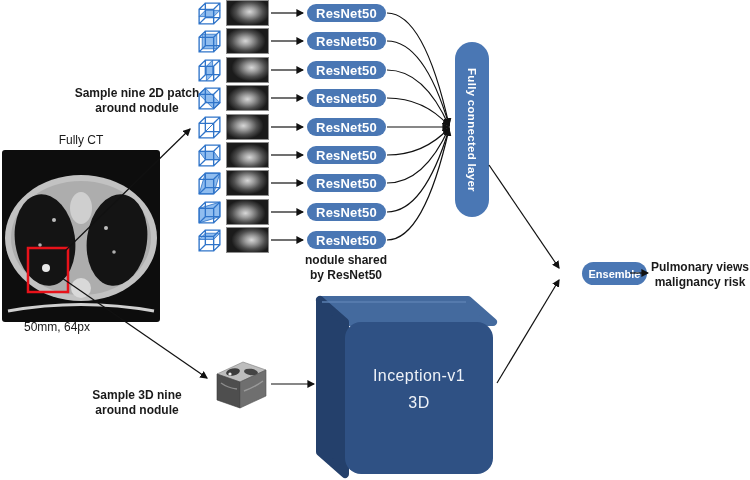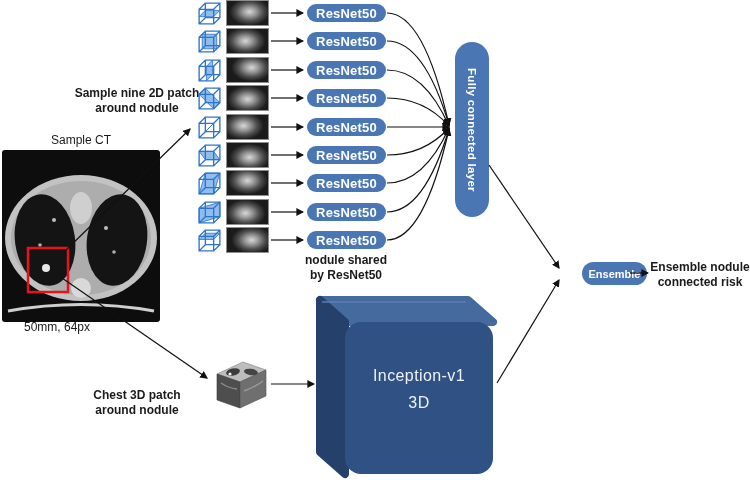--- a/index.html
+++ b/index.html
@@ -52,31 +52,31 @@
     <ellipse cx="79" cy="58" rx="11" ry="16" fill="#cfcfcf"></ellipse>
     <circle cx="52" cy="70" r="2" fill="#bdbdbd"></circle>
     <circle cx="104" cy="78" r="2" fill="#bdbdbd"></circle>
     <circle cx="112" cy="102" r="1.8" fill="#b0b0b0"></circle>
     <circle cx="38" cy="95" r="1.8" fill="#b0b0b0"></circle>
     <path d="M6,161 Q79,148 152,161" stroke="#cfcfcf" stroke-width="3" fill="none"></path>
     <circle cx="44" cy="118" r="4" fill="#e8e8e8"></circle>
     <rect x="26" y="98" width="40" height="44" fill="none" stroke="var(--highlight-red,#e8121a)" stroke-width="2.5"></rect>
   </svg>
 
-  <div class="abs lbl normal" style="left:2px; top:133px; width:158px;">Sample CT</div>
+  <div class="abs lbl normal" style="left:2px; top:133px; width:158px;">Fully CT</div>
 
   <div class="abs lbl normal" style="left:24px; top:320px; width:110px; text-align:left;">50mm, 64px</div>
 
   <div class="abs lbl" style="left:68px; top:86px; width:138px;">
     <div>Sample nine 2D patch</div>
     <div>around nodule</div>
   </div>
 
   <div class="abs lbl" style="left:72px; top:388px; width:130px;">
-    <div>Chest 3D patch</div>
+    <div>Sample 3D nine</div>
     <div>around nodule</div>
   </div>
 
   <svg class="view-icon" style="top:0px;" viewBox="0 0 26 26">
     <polygon class="cube-plane" points="3,16 17,16 23,10 9,10"></polygon>
     <path class="cube-edges" d="M3,9 H17 V23 H3 Z M9,3 H23 V17 H9 Z M3,9 L9,3 M17,9 L23,3 M17,23 L23,17 M3,23 L9,17"></path>
   </svg>
   <div class="patch" style="top:0px; --gx:55%; --gy:45%;"></div>
 
   <svg class="view-icon" style="top:28px;" viewBox="0 0 26 26">
@@ -162,22 +162,22 @@
     <path d="M22,12 L166,12" stroke="#5d82b3" stroke-width="2" fill="none" opacity="0.7"></path>
   </svg>
   <div class="inception-text">
     <div>Inception-v1</div>
     <div>3D</div>
   </div>
 
   <div class="ensemble">Ensemble</div>
 
   <div class="abs lbl" style="left:650px; top:260px; width:100px;">
-    <div>Ensemble nodule</div>
-    <div>connected risk</div>
+    <div>Pulmonary views</div>
+    <div>malignancy risk</div>
   </div>
 
   <svg class="overlay" width="750" height="480" viewBox="0 0 750 480">
     <defs>
       <marker id="ah" viewBox="0 0 10 10" refX="8.5" refY="5" markerWidth="6.5" markerHeight="6.5" orient="auto-start-reverse">
         <path d="M0,0 L10,5 L0,10 z" fill="#111"></path>
       </marker>
     </defs>
     <g stroke="#111" stroke-width="1.2" fill="none">
 

